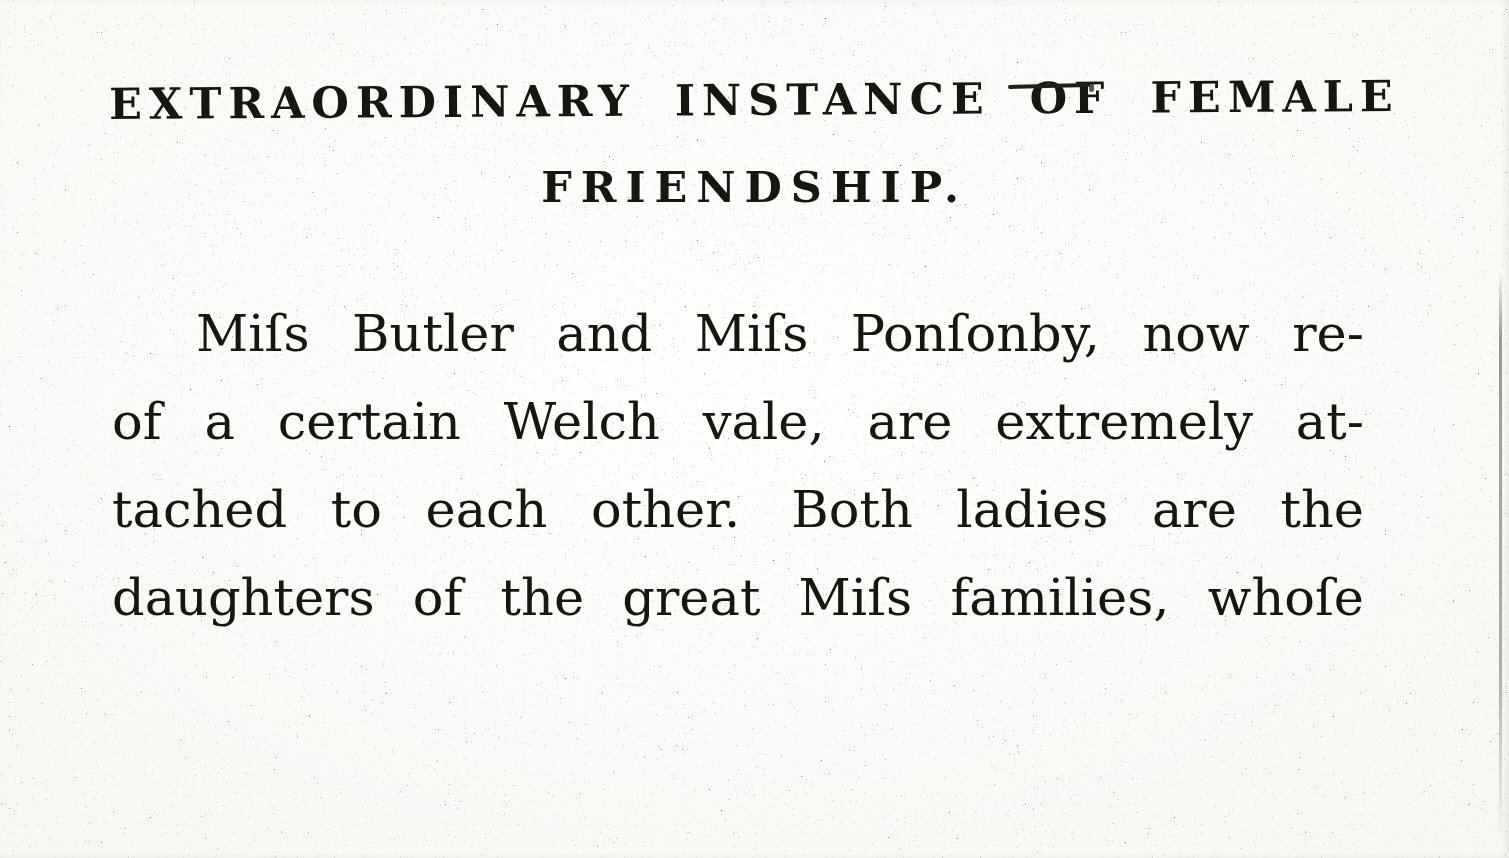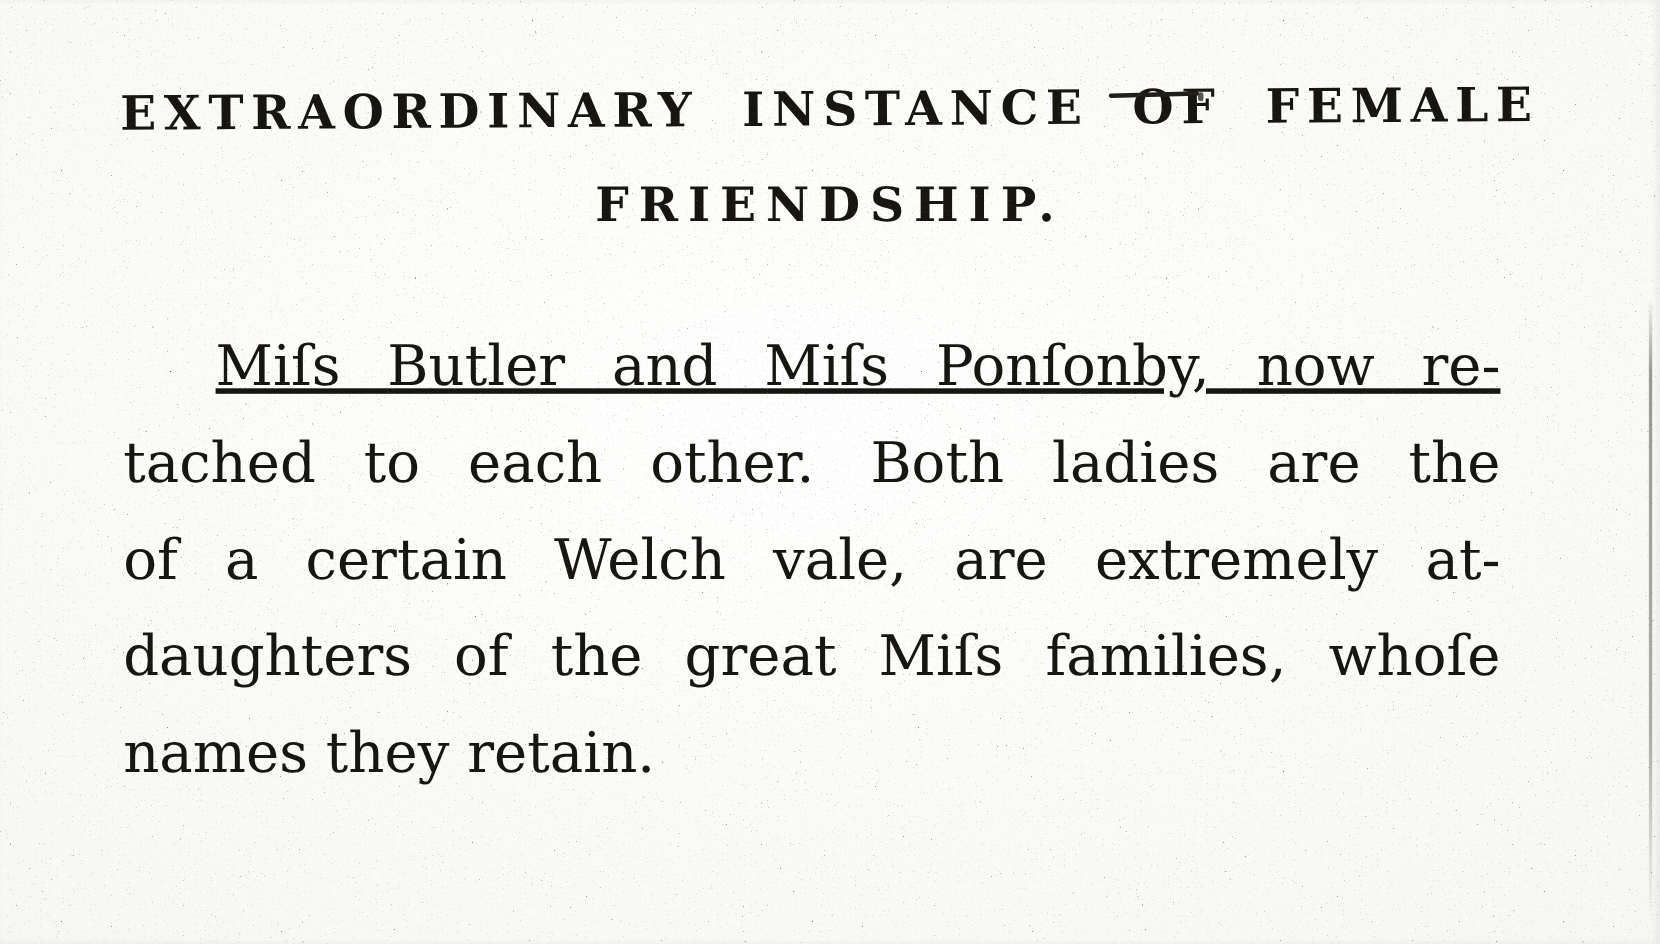--- a/index.html
+++ b/index.html
@@ -93,21 +93,20 @@
     z-index: 2;
   }
   .para-line {
     height: 88px;
     text-align: justify;
     text-align-last: justify;
     white-space: nowrap;
   }
   .para-line.indent {
     text-indent: 84px;
-    text-decoration: underline;
   }
   .para-line.last {
     text-align-last: left;
   }
 
   
   .speckle {
     position: absolute;
     inset: 0;
     z-index: 4;
@@ -122,24 +121,23 @@
   <div class="heading">
     <div class="heading-line1">EXTRAORDINARY INSTANCE OF FEMALE</div>
     <div class="heading-line2">FRIENDSHIP.</div>
   </div>
 
   <div class="artifact-line"></div>
   <div class="edge-line"></div>
 
   <div class="body-text">
     <div class="para-line indent">Miſs Butler and Miſs Ponſonby, now re-</div>
+    <div class="para-line">of a certain Welch vale, are extremely at-</div>
     <div class="para-line">tached to each other. Both ladies are the</div>
-    <div class="para-line">of a certain Welch vale, are extremely at-</div>
     <div class="para-line">daughters of the great Miſs families, whoſe</div>
-    <div class="para-line last">names they retain.</div>
   </div>
 
   <svg class="speckle" width="1509" height="858" xmlns="http://www.w3.org/2000/svg">
     <defs>
       <filter id="specks-fine" x="0%" y="0%" width="100%" height="100%">
         <feTurbulence type="fractalNoise" baseFrequency="0.75" numOctaves="2" seed="11" result="n"></feTurbulence>
         <feColorMatrix in="n" type="matrix" values="0 0 0 0 0
                   0 0 0 0 0
                   0 0 0 0 0
                   2 2 2 0 -4.05"></feColorMatrix>

